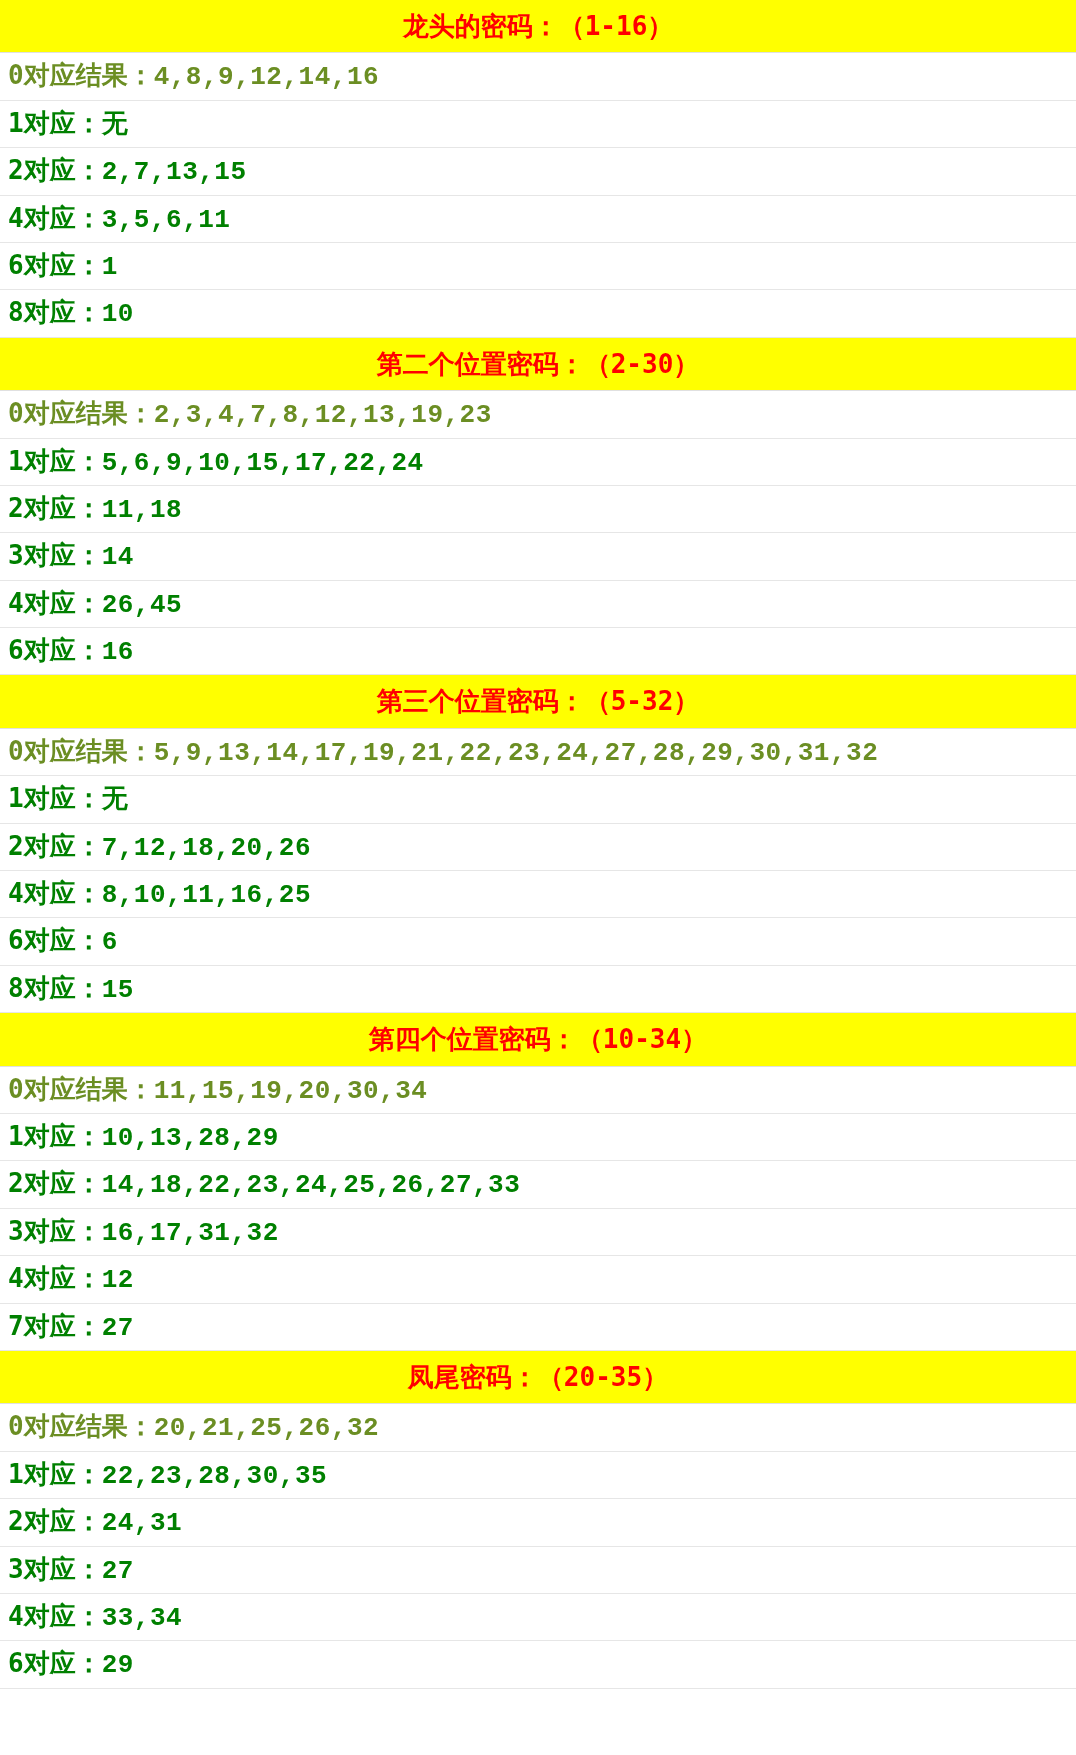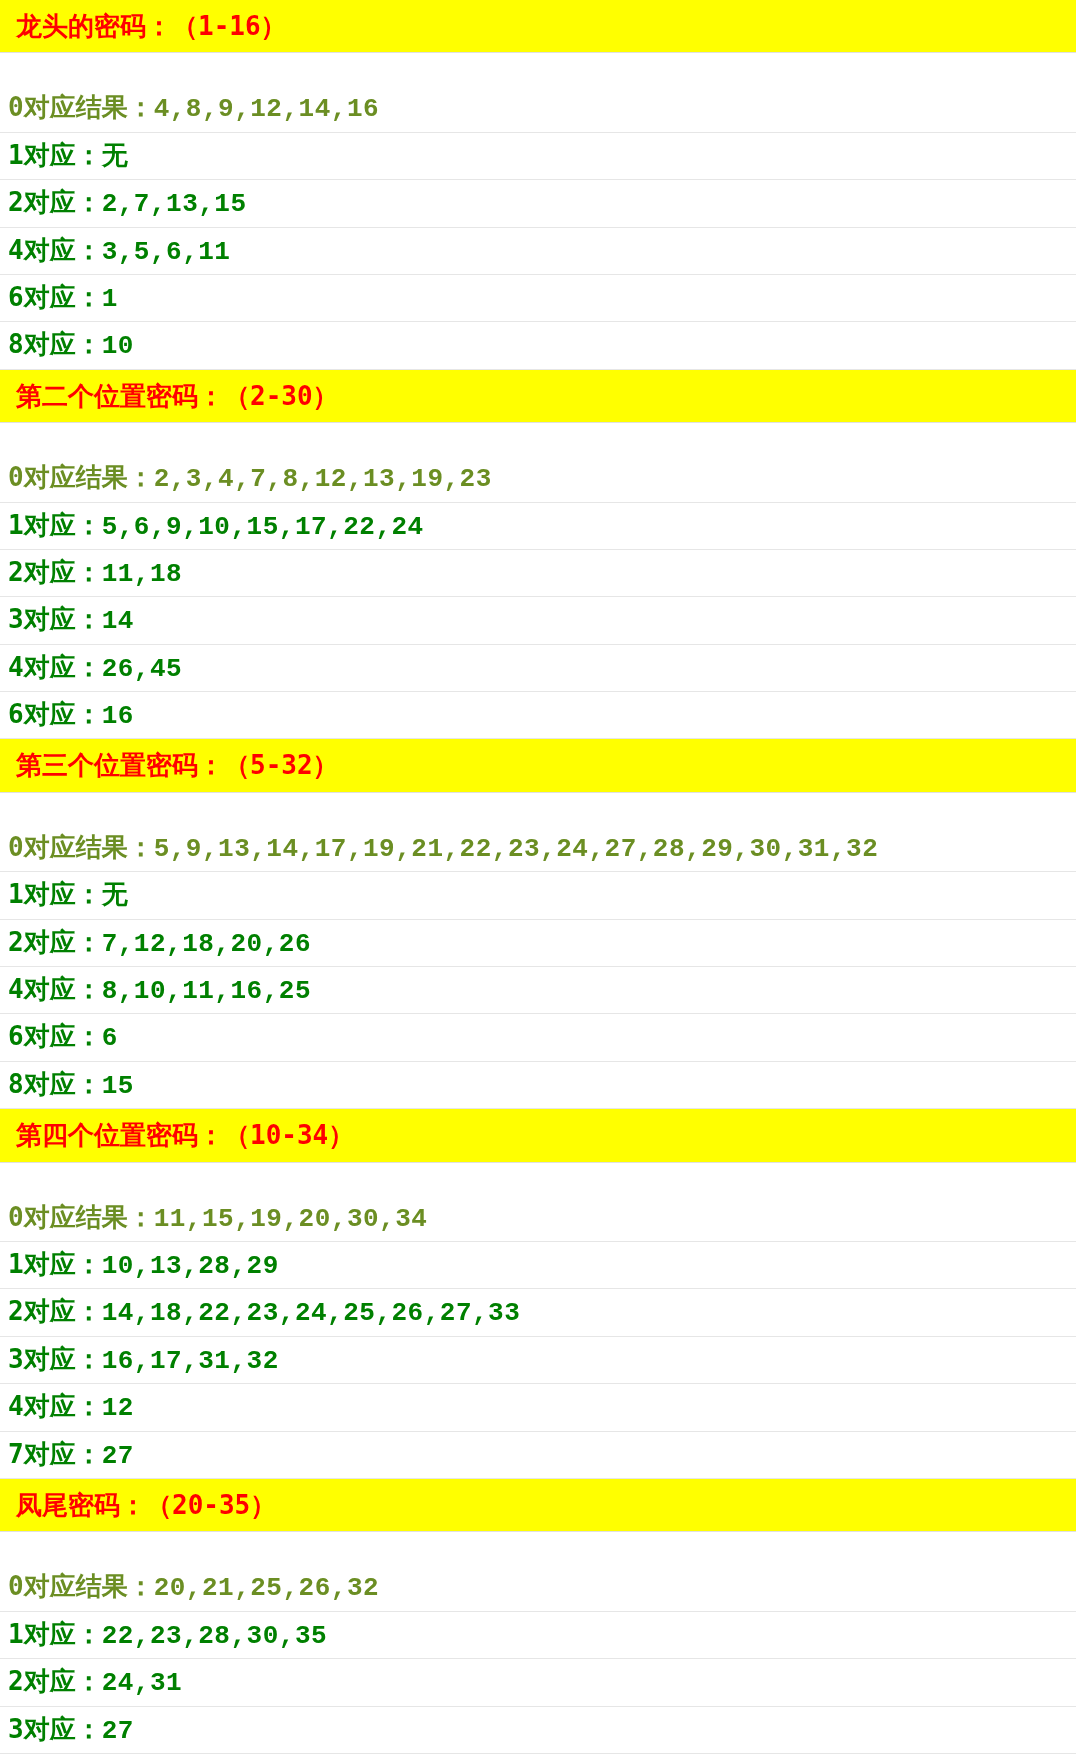--- a/index.html
+++ b/index.html
@@ -7,34 +7,34 @@
       width: 1076px;
       font-family: "SimSun", "宋体", monospace, sans-serif;
       font-size: 26px;
       line-height: 1.4;
       background: #fff;
     }
     .section { }
     .section-header {
       background: #ffff00;
       color: #ff0000;
-      text-align: left;
-      padding: 8px 16px;
+      text-align: center;
+      padding: 8px 8px;
       font-weight: bold;
       border-bottom: 1px solid #e0e0e0;
     }
     .row {
       color: #008000;
       padding: 4px 6px 4px 8px;
       border-bottom: 1px solid #e6e6e6;
       background: #fff;
       font-weight: bold;
       white-space: nowrap;
     }
-    .row.first { color: #6b8e23; margin-top: 32px; } 
+    .row.first { color: #6b8e23; } 
     .num { font-family: "Courier New", monospace; letter-spacing: 0.5px; }
   </style>
 </head>
 <body>
 
 <div id="sections-root">
     <div class="section">
       <div class="section-header">龙头的密码：（1-16）</div>
       <div class="row first"><span>0对应结果：</span><span class="num">4,8,9,12,14,16</span></div>
       <div class="row"><span>1对应：</span><span class="num">无</span></div>

